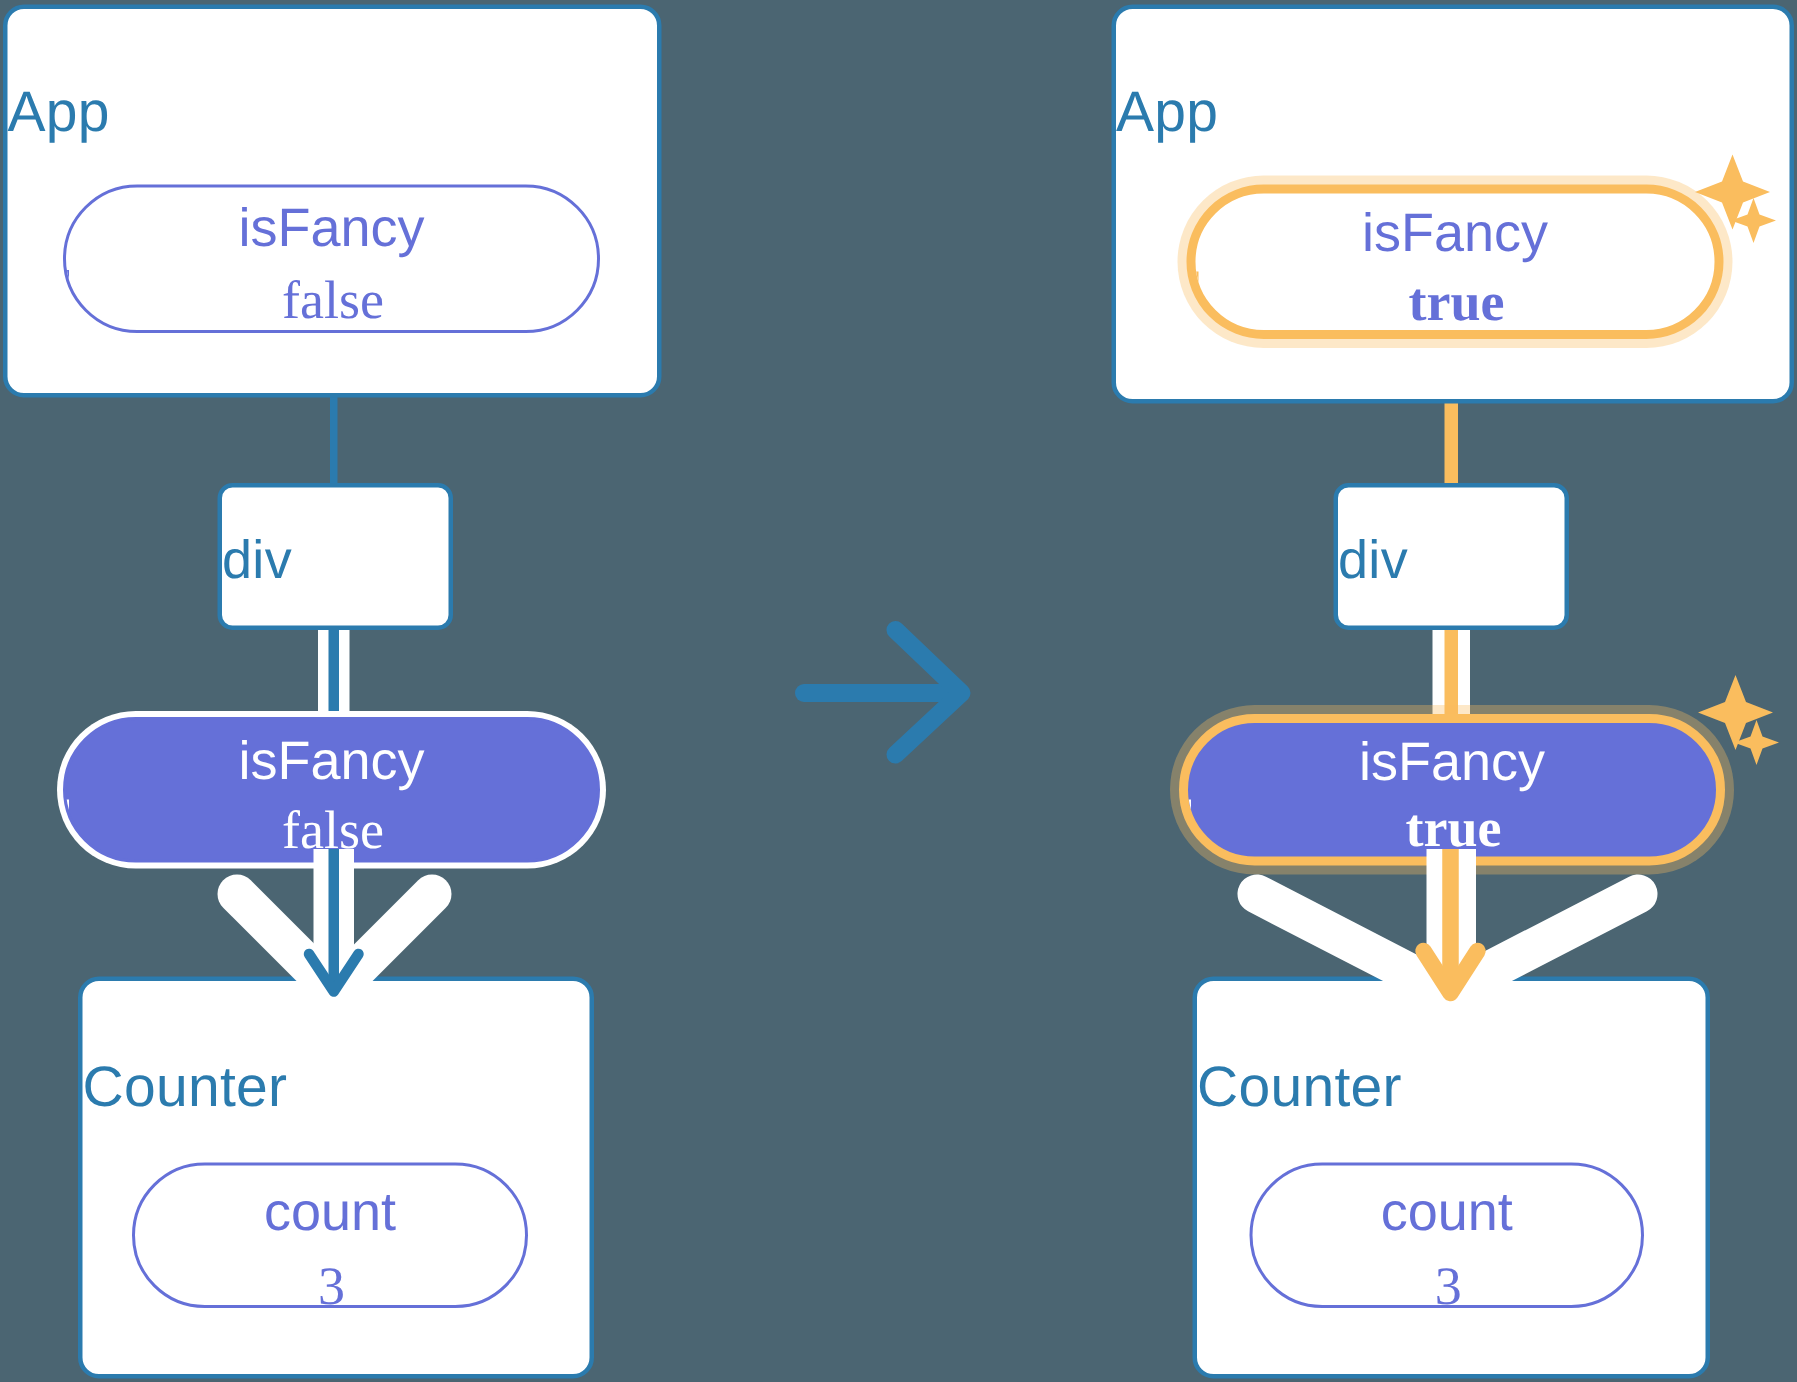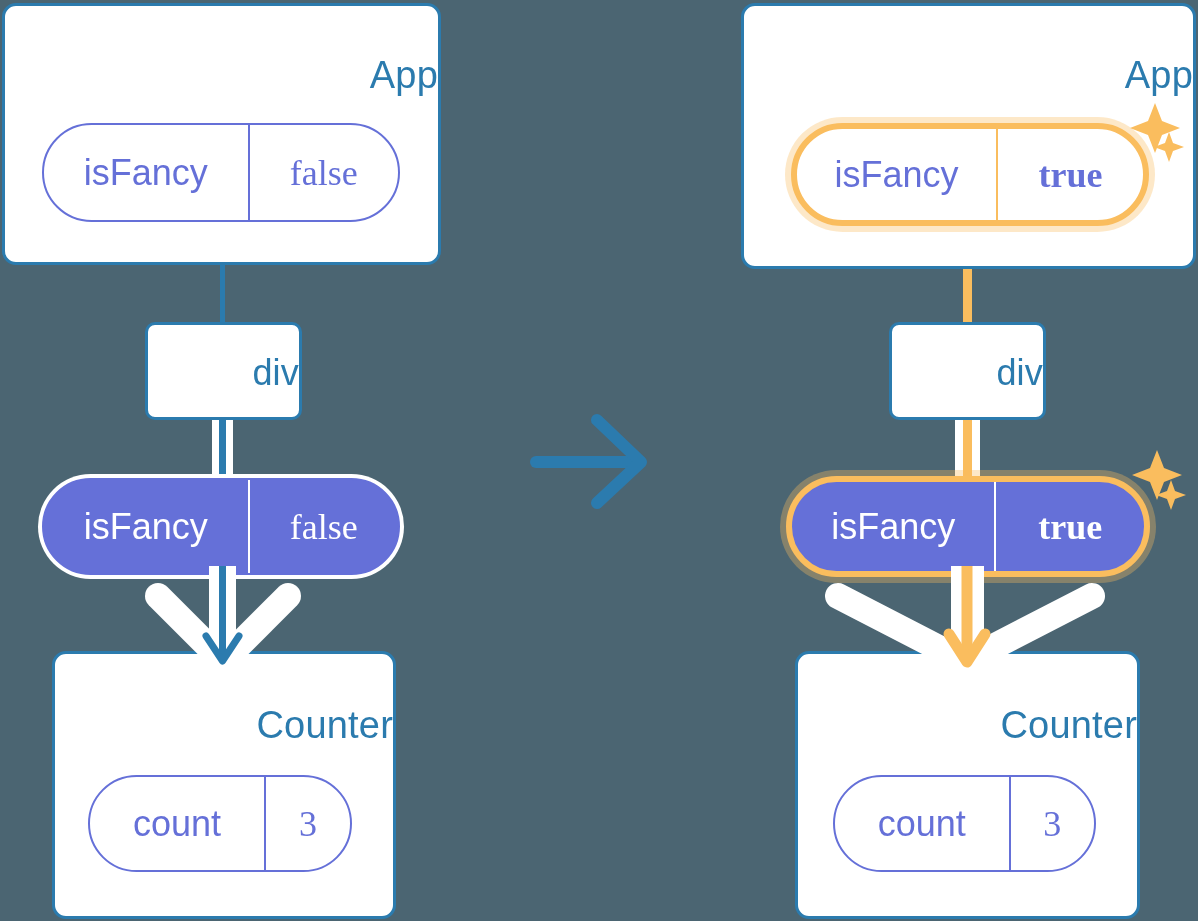--- a/index.html
+++ b/index.html
@@ -16,36 +16,37 @@
   .card{
     position:absolute;
     background:#ffffff;
     border:3px solid #2B7BAE;
     border-radius:14px;
     box-sizing:border-box;
   }
   .card-title{
     position:absolute;
     width:100%;
-    text-align:right;
+    text-align:left;
     color:#2B7BAE;
     font-size:38px;
     letter-spacing:.2px;
     font-weight:400;
     line-height:1;
   }
 
   
   .pill{
     position:absolute;
     box-sizing:border-box;
     display:flex;
     align-items:stretch;
     border-radius:999px;
     overflow:hidden;
+    flex-direction:column;
   }
   .pill-outline{
     border:2px solid #6570D8;
     background:transparent;
   }
   .pill-solid{
     background:#6570D8;
     border:2px solid #6570D8;
   }
   .pill .half{

